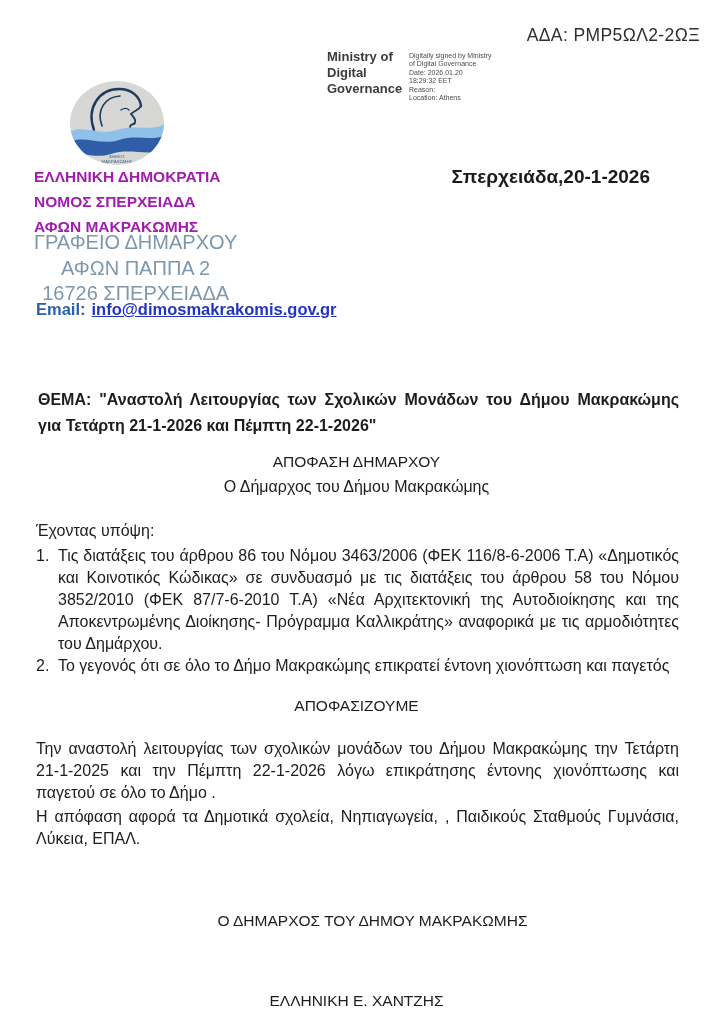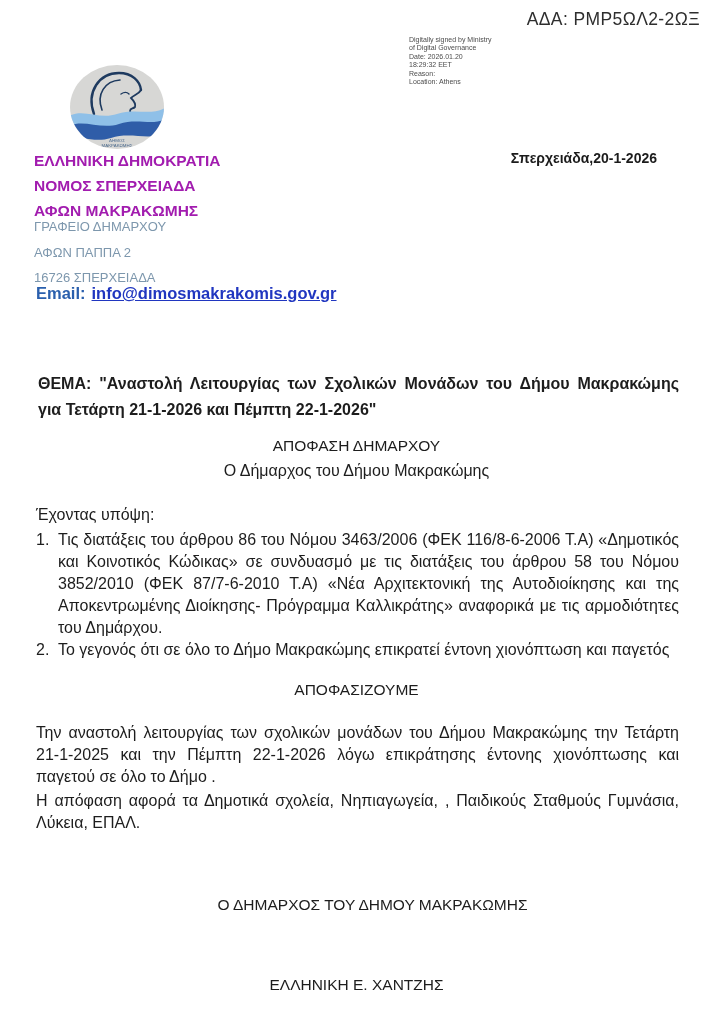--- a/index.html
+++ b/index.html
@@ -1,19 +1,19 @@
 <!DOCTYPE html>
 <html style="--office-blue: #7d97ad; --email-label-blue: #2a5fad; --email-link-blue: #2036c0; --logo-navy: #1e3a5f; --logo-light-blue: #8fc0e8; --logo-mid-blue: #2f5da8; --logo-background: #d7d7d5;"><head>
 <meta charset="utf-8">
 <style>
   html, body { margin:0; padding:0; background:#ffffff; }
   .page {
     position:relative;
     width:713px; height:1004px;
-    margin:0 auto;
+    margin:16px auto;
     background:#ffffff;
     font-family:"Liberation Sans", sans-serif;
     color:#1d1d1d;
     overflow:hidden;
   }
 
   
   .ada {
     position:absolute; top:9px; right:13px;
     font-size:17.5px; letter-spacing:0.4px; color:#2e2e2e;
@@ -31,26 +31,26 @@
 
   
   .logo { position:absolute; left:69px; top:64px; width:96px; height:86px; }
 
   
   .authority {
     position:absolute; left:34px; top:148px;
     font-weight:bold; font-size:15.5px; line-height:25px; color:#a21caf;
   }
   .place-date {
-    position:absolute; right:56px; top:150px;
-    font-weight:bold; font-size:14px; color:#1b1b1b;
+    position:absolute; right:63px; top:150px;
+    font-weight:bold; font-size:19px; color:#1b1b1b;
   }
   .office {
     position:absolute; left:34px; top:214px;
-    font-size:13px; line-height:25.5px; color:var(--office-blue,#7d97ad);
+    font-size:20px; line-height:25.5px; color:var(--office-blue,#7d97ad);text-align:center;
   }
   .email-line {
     position:absolute; left:36px; top:284px;
     font-size:16.5px; font-weight:bold;
   }
   .email-label { color:var(--email-label-blue,#2a5fad); }
   .email-link  { color:var(--email-link-blue,#2036c0); text-decoration:underline; margin-left:6px; }
 
   
   .subject {
@@ -83,20 +83,25 @@
   .sign-title { top:896px; font-size:15.5px;padding-left:32px; }
   .sign-name  { top:976px; font-size:15.5px; }
 </style>
 </head>
 <body>
 
 <div class="page">
 
   <div class="ada">ΑΔΑ: ΡΜΡ5ΩΛ2-2ΩΞ</div>
 
+  <div class="ministry">
+    <div>Ministry of</div>
+    <div>Digital</div>
+    <div>Governance</div>
+  </div>
 
   <div class="sig-block">
     <div>Digitally signed by Ministry</div>
     <div>of Digital Governance</div>
     <div>Date: 2026.01.20</div>
     <div>18:29:32 EET</div>
     <div>Reason:</div>
     <div>Location: Athens</div>
   </div>
 

